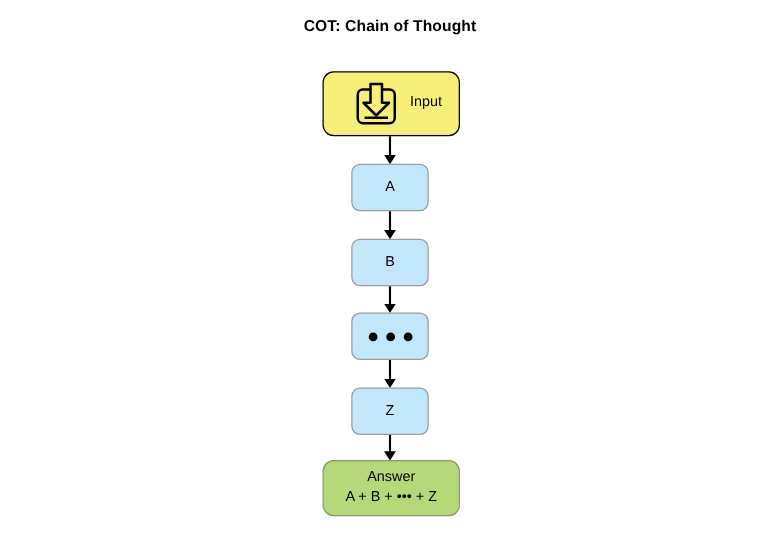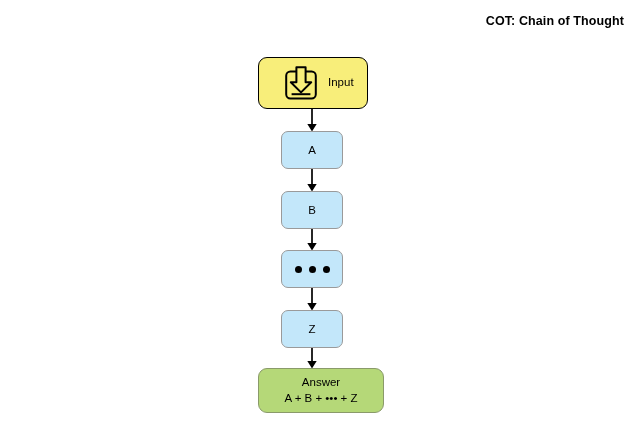--- a/index.html
+++ b/index.html
@@ -18,21 +18,21 @@
     position: relative;
     width: 624px;
     height: 440px;
     background: #ffffff;
   }
   .diagram-title {
     position: absolute;
     top: 14px;
     left: 0;
     width: 624px;
-    text-align: right;
+    text-align: center;
     font-size: 12.5px;
     font-weight: bold;
     color: #000000;
     letter-spacing: 0.1px;
   }
   .flow {
     position: absolute;
     left: 0;
     top: 0;
     width: 624px;
@@ -94,21 +94,21 @@
     width: 7px;
     height: 7px;
     border-radius: 50%;
     background: #000000;
     display: block;
   }
   
   .node-answer {
     left: 258px;
     top: 368px;
-    width: 126px;
+    width: 110px;
     height: 45px;
     background: #b5d878;
     border: 1px solid #8a9a6a;
     border-radius: 9px;
     flex-direction: column;
     justify-content: center;
     gap: 2px;
   }
   .answer-line1 { font-size: 11.5px; line-height: 1.15; }
   .answer-line2 { font-size: 11.5px; line-height: 1.15; }

